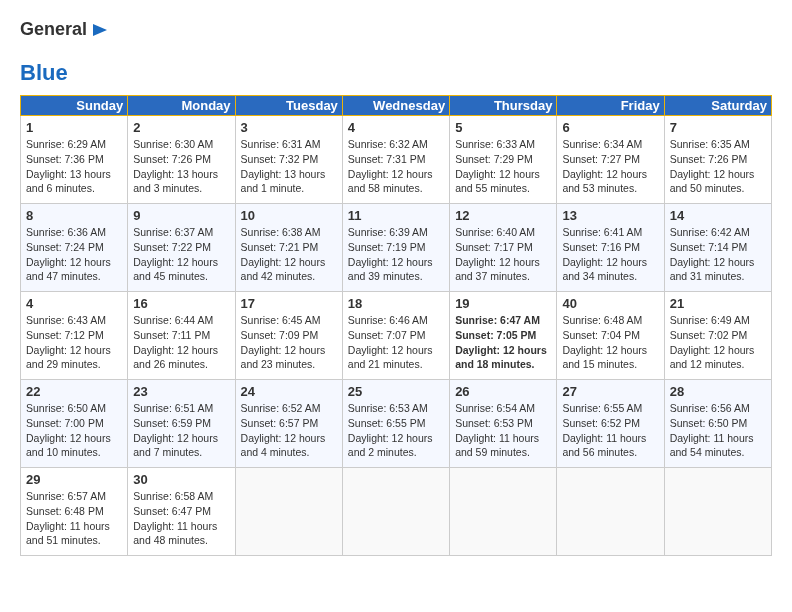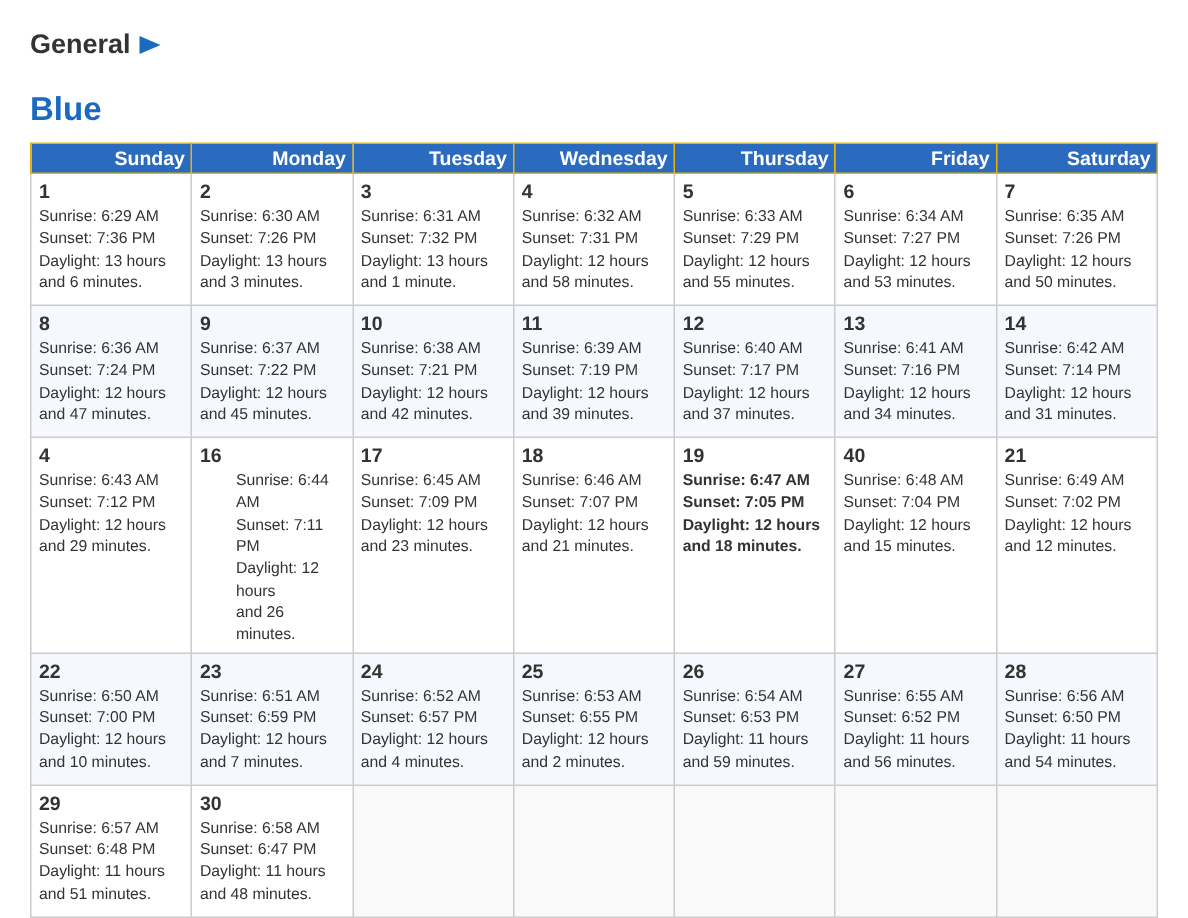--- a/index.html
+++ b/index.html
@@ -216,21 +216,21 @@
       <tr>
         <td>
           <span class="day-num">4</span>
           <div class="day-info" style="white-space: pre-line;">Sunrise: 6:43 AM
 Sunset: 7:12 PM
 Daylight: 12 hours
 and 29 minutes.</div>
         </td>
         <td>
           <span class="day-num">16</span>
-          <div class="day-info" style="white-space: pre-line; margin-left: 24px;">Sunrise: 6:44 AM
+          <div class="day-info" style="white-space: pre-line;">Sunrise: 6:44 AM
 Sunset: 7:11 PM
 Daylight: 12 hours
 and 26 minutes.</div>
         </td>
         <td>
           <span class="day-num">17</span>
           <div class="day-info" style="white-space: pre-line;">Sunrise: 6:45 AM
 Sunset: 7:09 PM
 Daylight: 12 hours
 and 23 minutes.</div>

